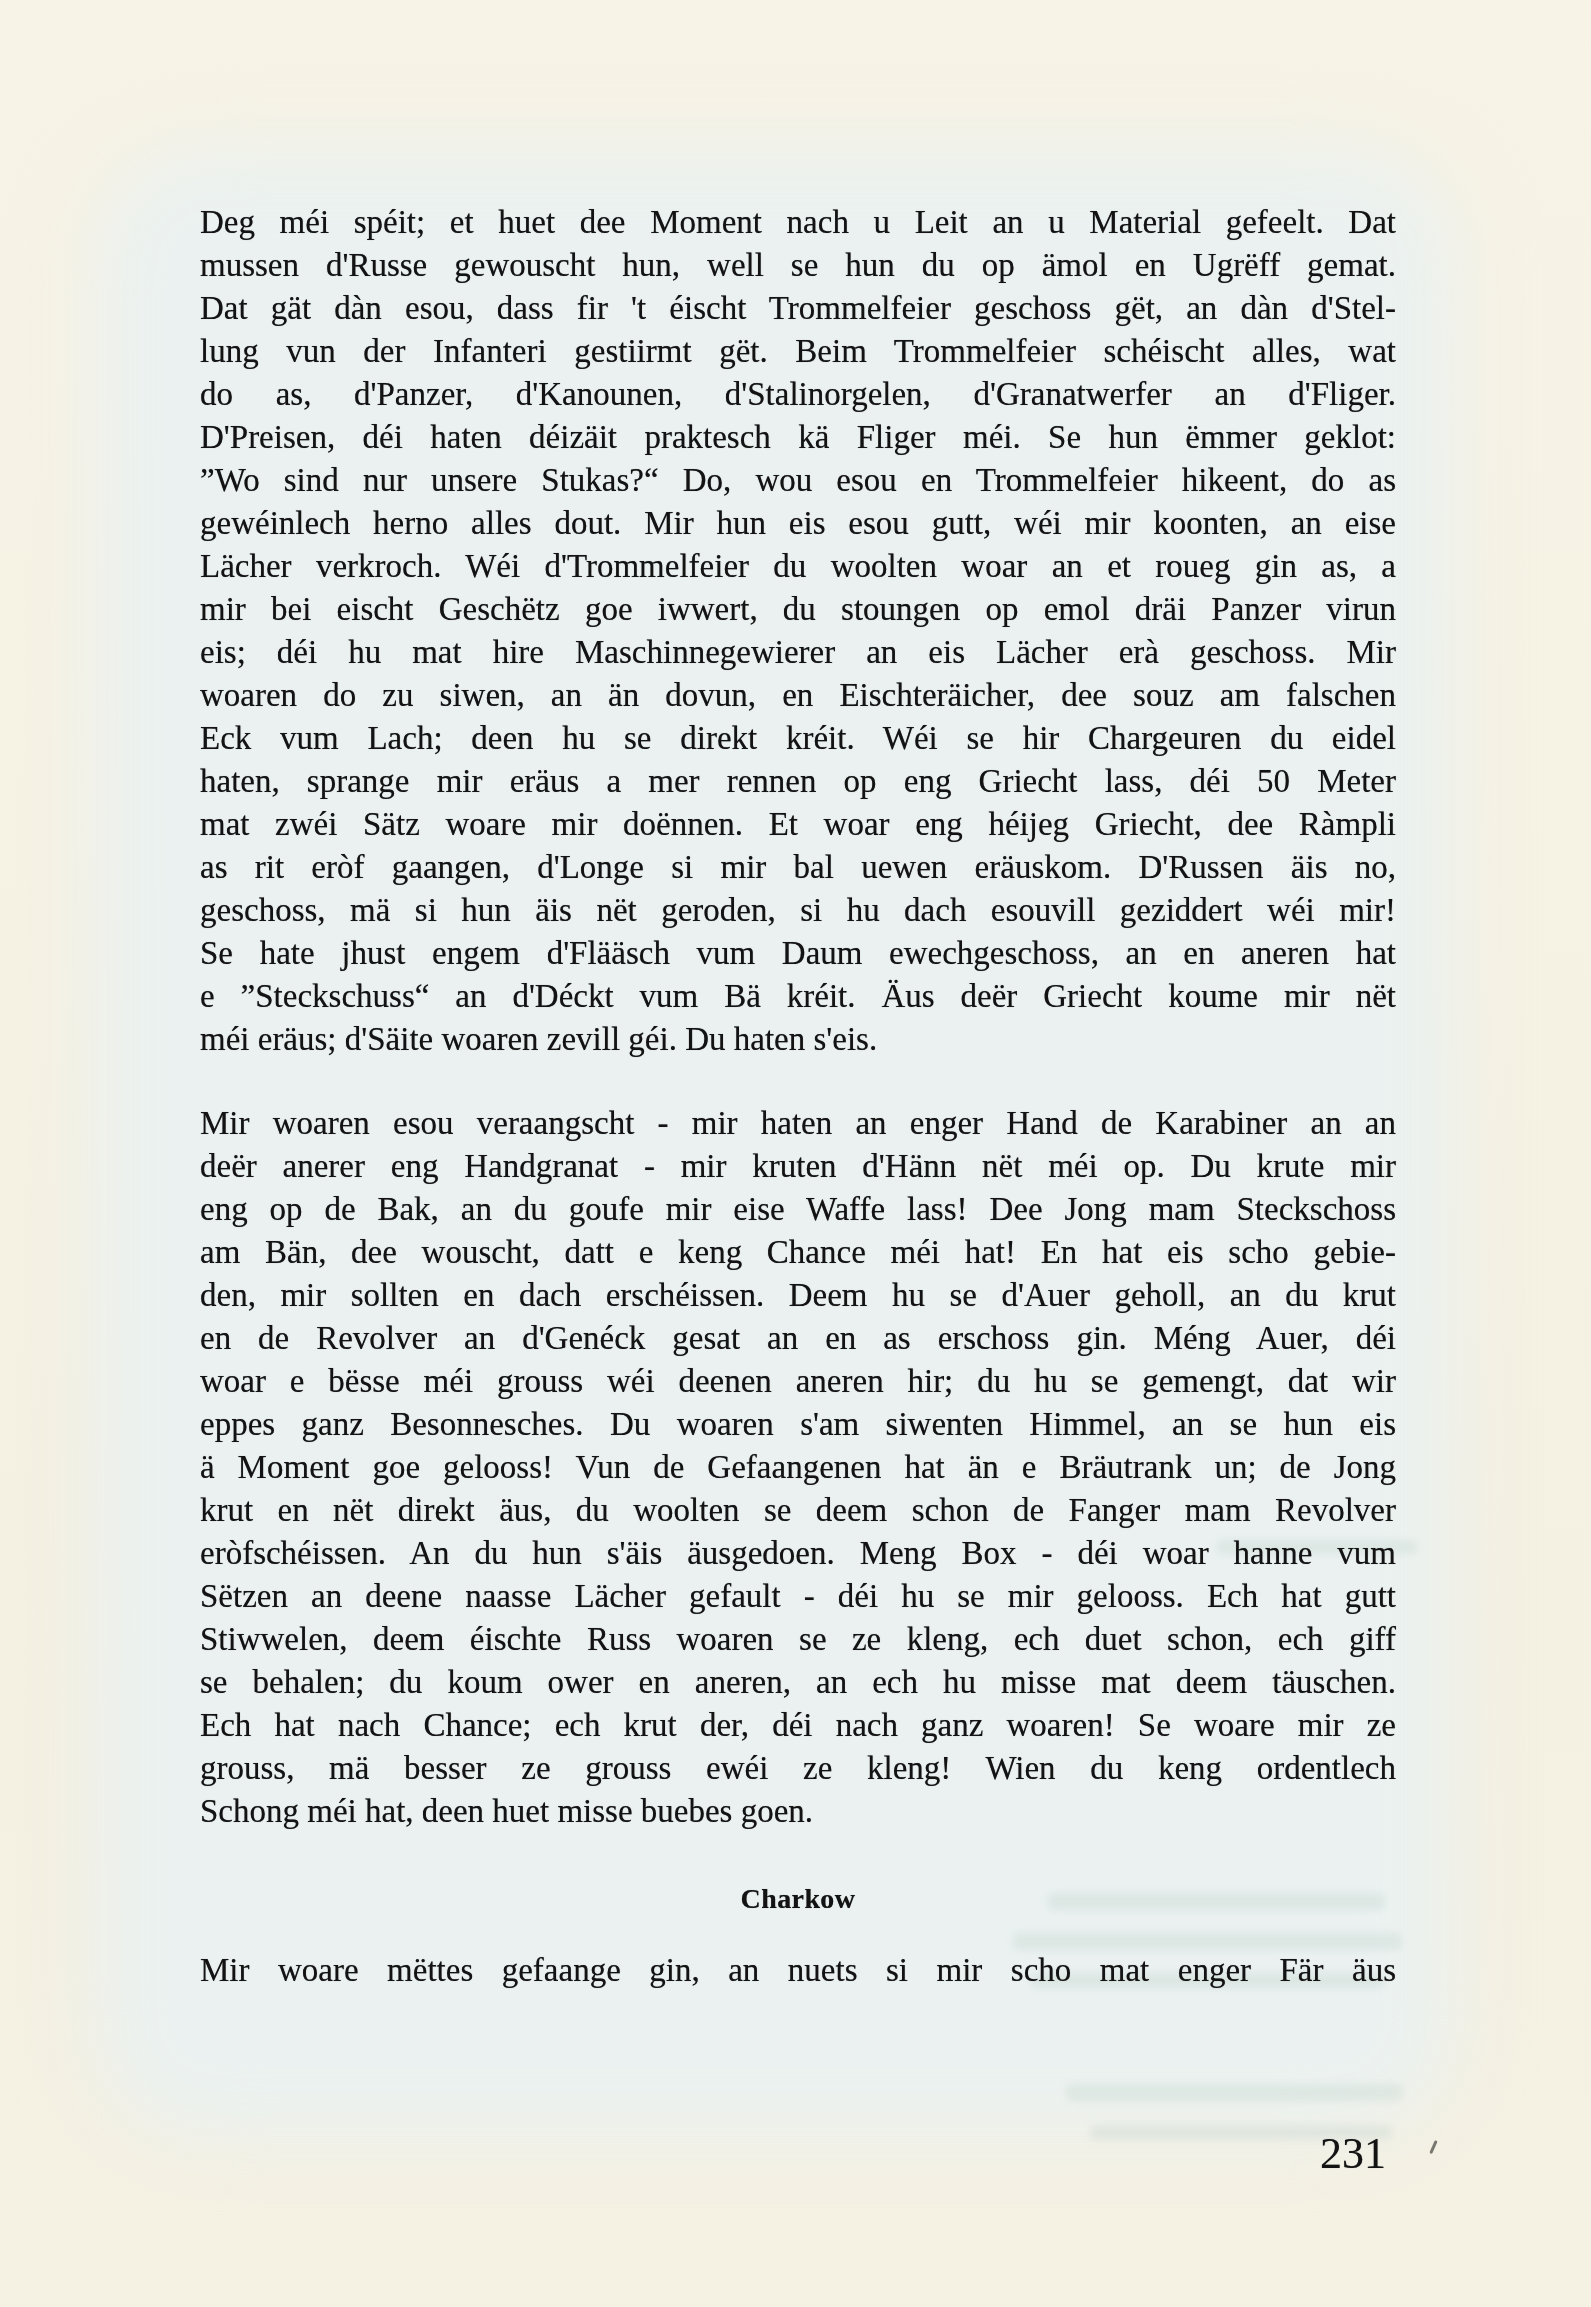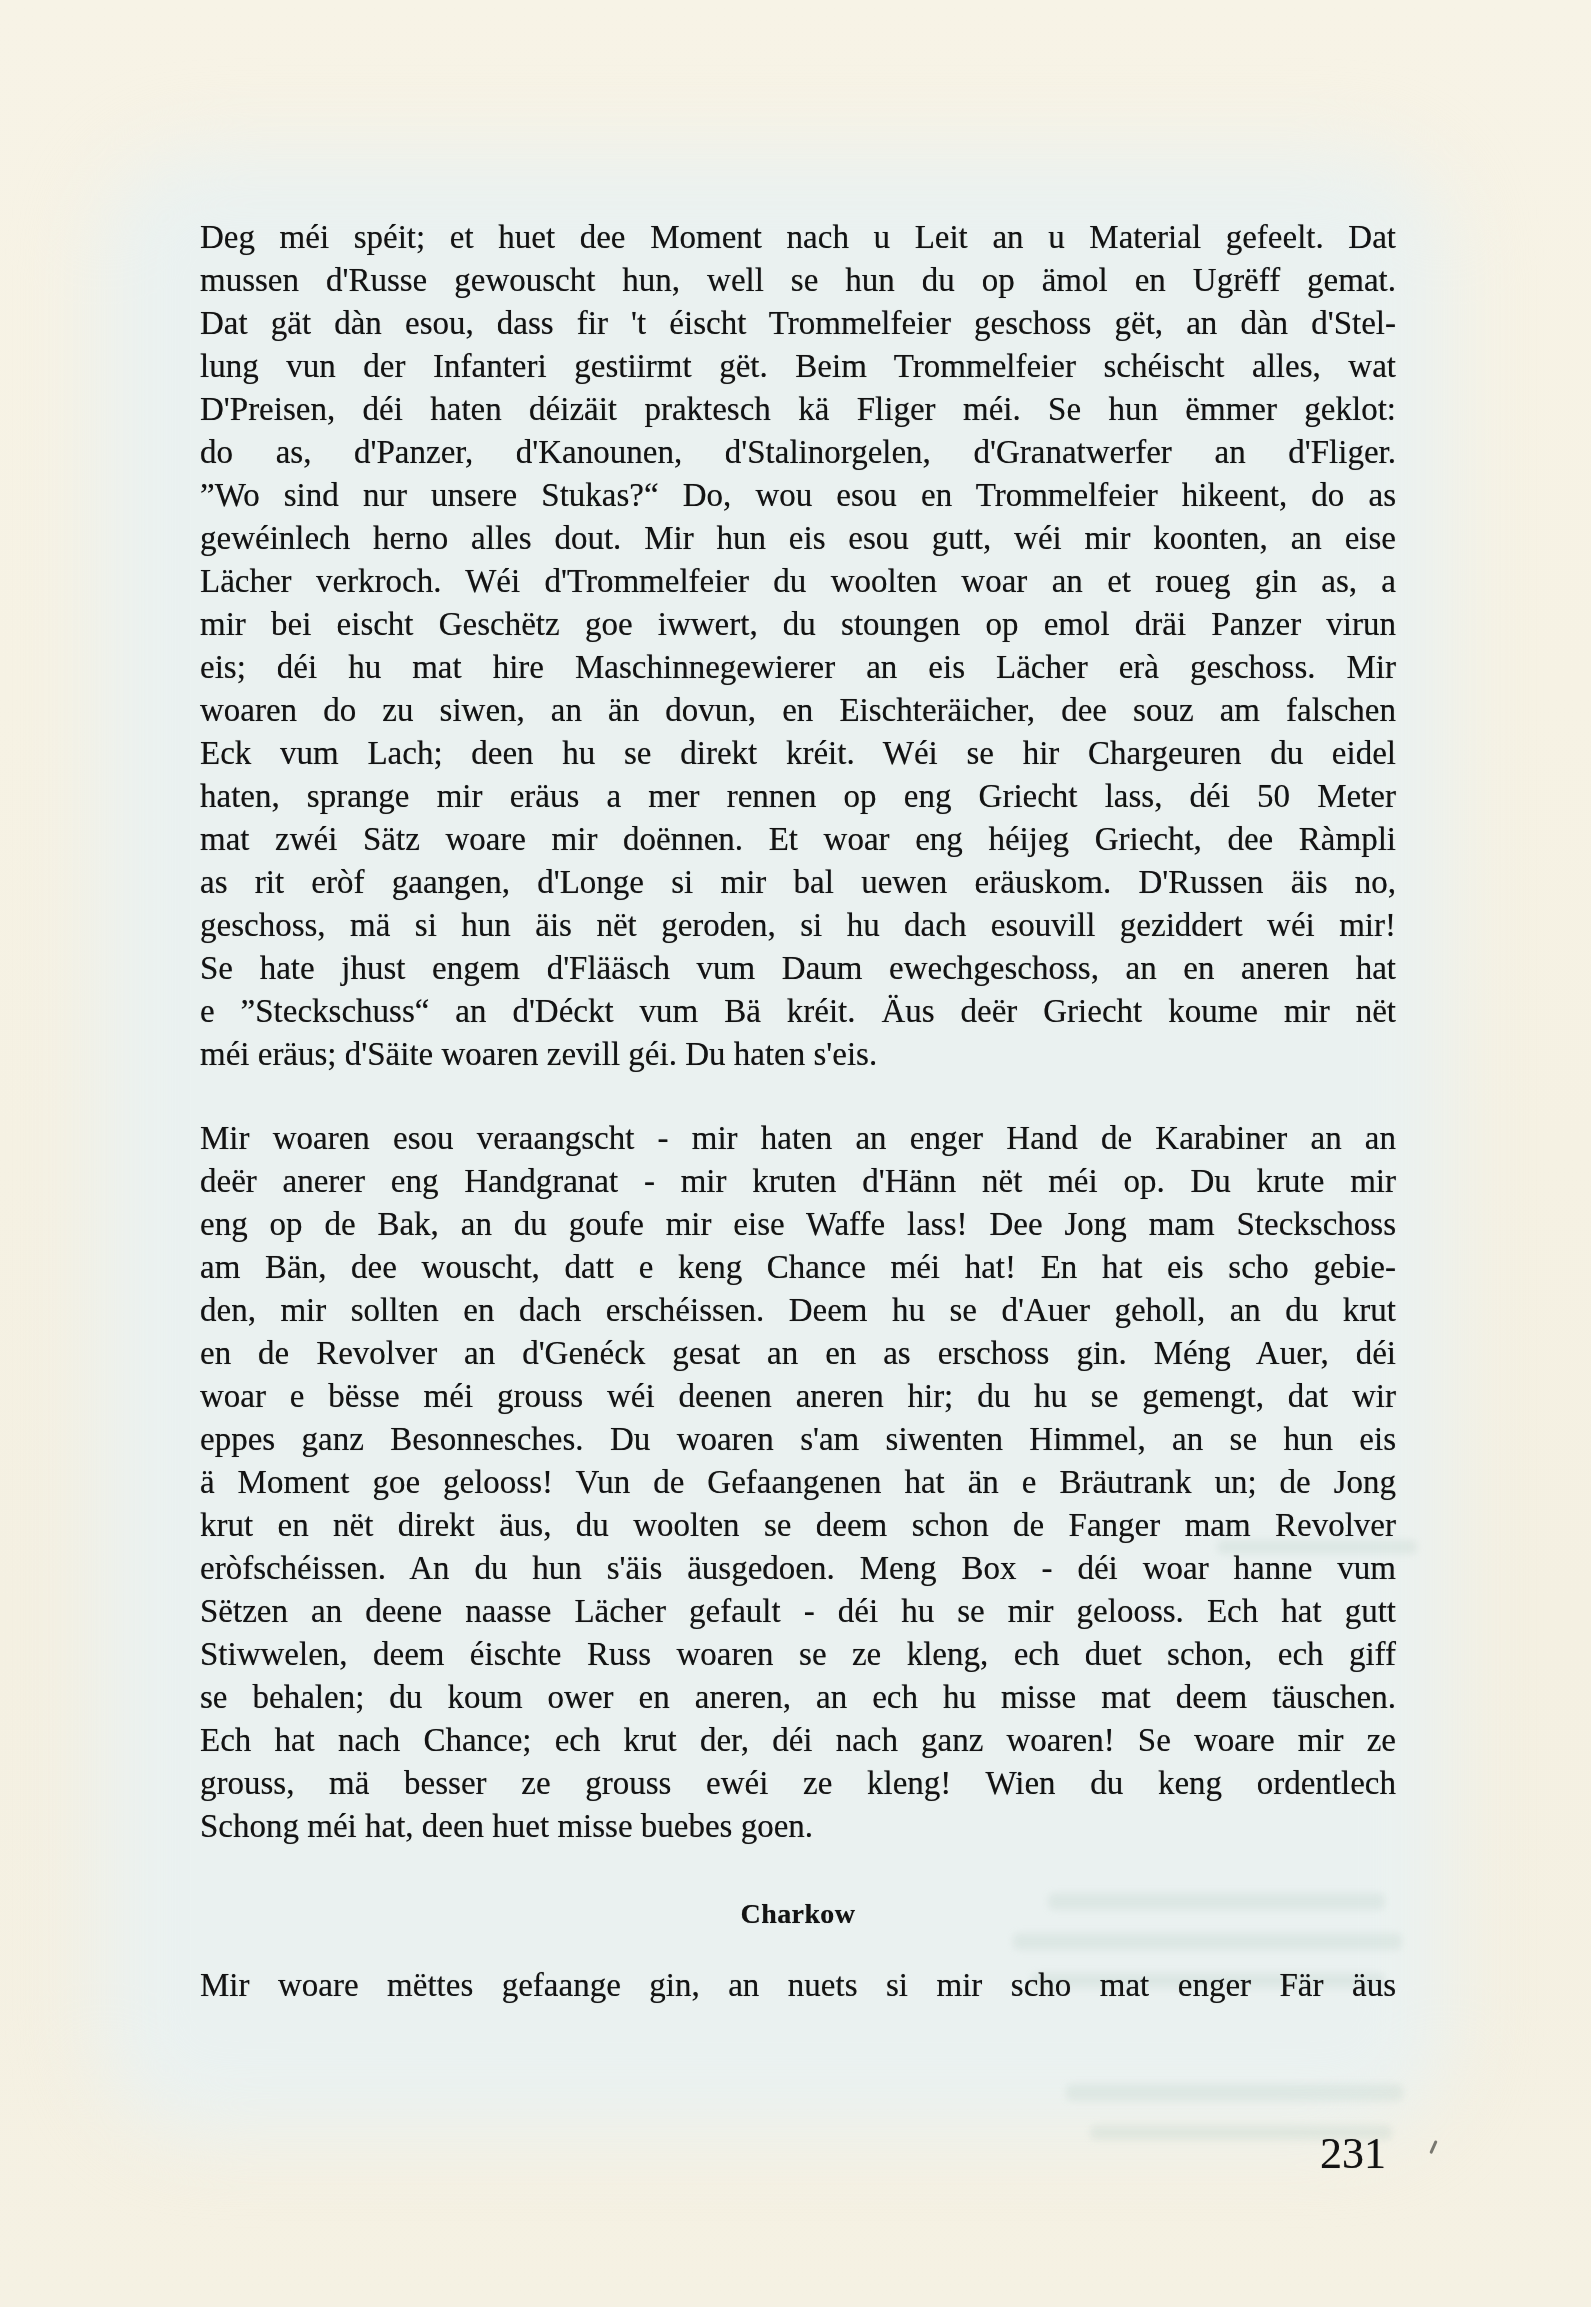--- a/index.html
+++ b/index.html
@@ -18,21 +18,21 @@
   .scan-tint {
     position: absolute;
     left: 98px; top: 151px;
     width: 1353px; height: 1984px;
     background: #eaf1f0;
     border-radius: 105px;
     filter: blur(39px);
   }
   .text-block {
     position: absolute;
-    left: 200px; top: 216px; width: 1196px;
+    left: 200px; top: 201px; width: 1196px;
     font-size: 33px; line-height: 43px;
     text-shadow: 0 0 0.7px rgba(0,0,0,.55);
   }
   .para { margin: 0 0 41px 0; }
   .line {
     text-align: justify;
     text-align-last: justify;
     white-space: normal;
   }
   .para.end-left .line:last-child { text-align-last: left; }
@@ -87,22 +87,22 @@
   <div class="smudge s3"></div>
   <div class="smudge s4"></div>
   <div class="smudge s5"></div>
 
   <div class="text-block">
     <div class="para end-left">
         <div class="line">Deg méi spéit; et huet dee Moment nach u Leit an u Material gefeelt. Dat</div>
         <div class="line">mussen d'Russe gewouscht hun, well se hun du op ämol en Ugrëff gemat.</div>
         <div class="line">Dat gät dàn esou, dass fir 't éischt Trommelfeier geschoss gët, an dàn d'Stel-</div>
         <div class="line">lung vun der Infanteri gestiirmt gët. Beim Trommelfeier schéischt alles, wat</div>
+        <div class="line">do as, d'Panzer, d'Kanounen, d'Stalinorgelen, d'Granatwerfer an d'Fliger.</div>
         <div class="line">D'Preisen, déi haten déizäit praktesch kä Fliger méi. Se hun ëmmer geklot:</div>
-        <div class="line">do as, d'Panzer, d'Kanounen, d'Stalinorgelen, d'Granatwerfer an d'Fliger.</div>
         <div class="line">”Wo sind nur unsere Stukas?“ Do, wou esou en Trommelfeier hikeent, do as</div>
         <div class="line">gewéinlech herno alles dout. Mir hun eis esou gutt, wéi mir koonten, an eise</div>
         <div class="line">Lächer verkroch. Wéi d'Trommelfeier du woolten woar an et roueg gin as, a</div>
         <div class="line">mir bei eischt Geschëtz goe iwwert, du stoungen op emol dräi Panzer virun</div>
         <div class="line">eis; déi hu mat hire Maschinnegewierer an eis Lächer erà geschoss. Mir</div>
         <div class="line">woaren do zu siwen, an än dovun, en Eischteräicher, dee souz am falschen</div>
         <div class="line">Eck vum Lach; deen hu se direkt kréit. Wéi se hir Chargeuren du eidel</div>
         <div class="line">haten, sprange mir eräus a mer rennen op eng Griecht lass, déi 50 Meter</div>
         <div class="line">mat zwéi Sätz woare mir doënnen. Et woar eng héijeg Griecht, dee Ràmpli</div>
         <div class="line">as rit eròf gaangen, d'Longe si mir bal uewen eräuskom. D'Russen äis no,</div>

